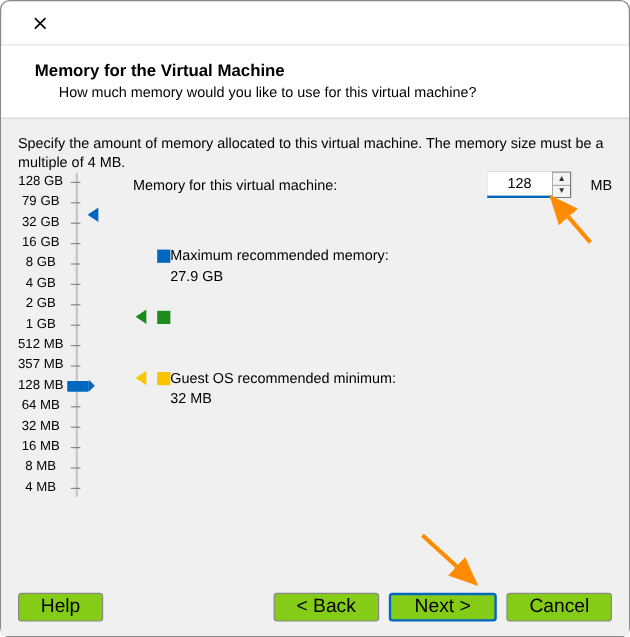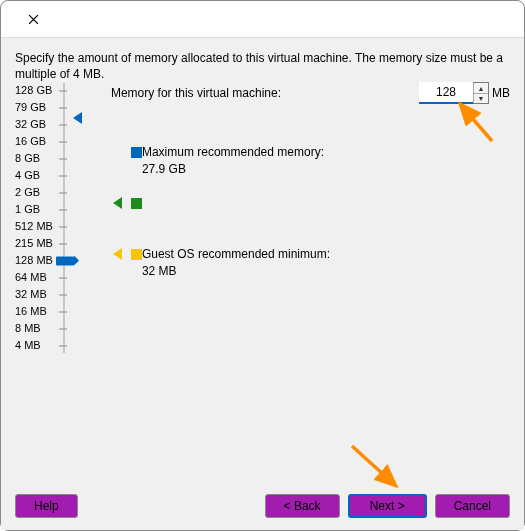--- a/index.html
+++ b/index.html
@@ -64,21 +64,21 @@
 
   
   .ruler-col {
     display:flex;
     flex-direction:row;
     align-items:flex-start;
   }
   .labels {
     display:flex;
     flex-direction:column;
-    align-items:flex-start;
+    align-items:center;
     font-size: 11px;
     line-height: 1;
     color:#000;
   }
   .labels div { height: 17px; display:flex; align-items:center; }
   .ruler {
     position:relative;
     width: 22px;
     margin: 0 0 0 6px;
     display:flex;
@@ -127,21 +127,21 @@
   }
 
   
   .info-col {
     flex:1;
     position:relative;
   }
   .field-row {
     display:flex;
     align-items:center;
-    gap:3px;
+    gap:16px;
     margin: 0 0 16px 20px;
   }
   .field-label { font-size:12px; flex:1; }
   .spinbox {
     display:flex;
     align-items:center;
     border:1px solid #7a7a7a;
     background:#fff;
     height:22px;
   }
@@ -201,24 +201,24 @@
   .footer {
     display:flex;
     align-items:center;
     gap:8px;
     padding:10px 14px 12px 14px;
     background:#f0f0f0;
   }
   .footer .spacer { flex:1; }
   button.btn {
     font-family:inherit;
-    font-size:12px;
+    font-size:16px;
     height:24px;
     padding: 0 18px;
-    background:#a21caf;
+    background:#84cc16;
     border:1px solid #888;
     border-radius:3px;
   }
   button.btn.primary {
     border:2px solid #0067c0;
     padding: 0 20px;
   }
 </style>
 </head>
 <body>
@@ -226,38 +226,42 @@
 <div class="window">
 
   <div class="titlebar">
     <div class="close-btn">
       <svg width="11" height="11" viewBox="0 0 10 10">
           <path d="M1 1 L9 9 M9 1 L1 9" stroke="#000" stroke-width="1.2" fill="none"></path>
         </svg>
     </div>
   </div>
 
+  <div class="header-panel">
+    <div class="header-title">Memory for the Virtual Machine</div>
+    <div class="header-sub">How much memory would you like to use for this virtual machine?</div>
+  </div>
 
   <div class="body-panel">
     <div class="instruction">Specify the amount of memory allocated to this virtual machine. The memory size must be a multiple of 4 MB.</div>
 
     <div class="mem-area">
 
       <div class="ruler-col">
         <div class="labels" id="ruler-labels">
             <div>128 GB</div>
             <div>79 GB</div>
             <div>32 GB</div>
             <div>16 GB</div>
             <div>8 GB</div>
             <div>4 GB</div>
             <div>2 GB</div>
             <div>1 GB</div>
             <div>512 MB</div>
-            <div>215 MB</div>
+            <div>357 MB</div>
             <div>128 MB</div>
             <div>64 MB</div>
             <div>32 MB</div>
             <div>16 MB</div>
             <div>8 MB</div>
             <div>4 MB</div>
           </div>
         <div class="ruler" id="ruler">
           <div class="ruler-line"></div>
         <div class="tick-row">

